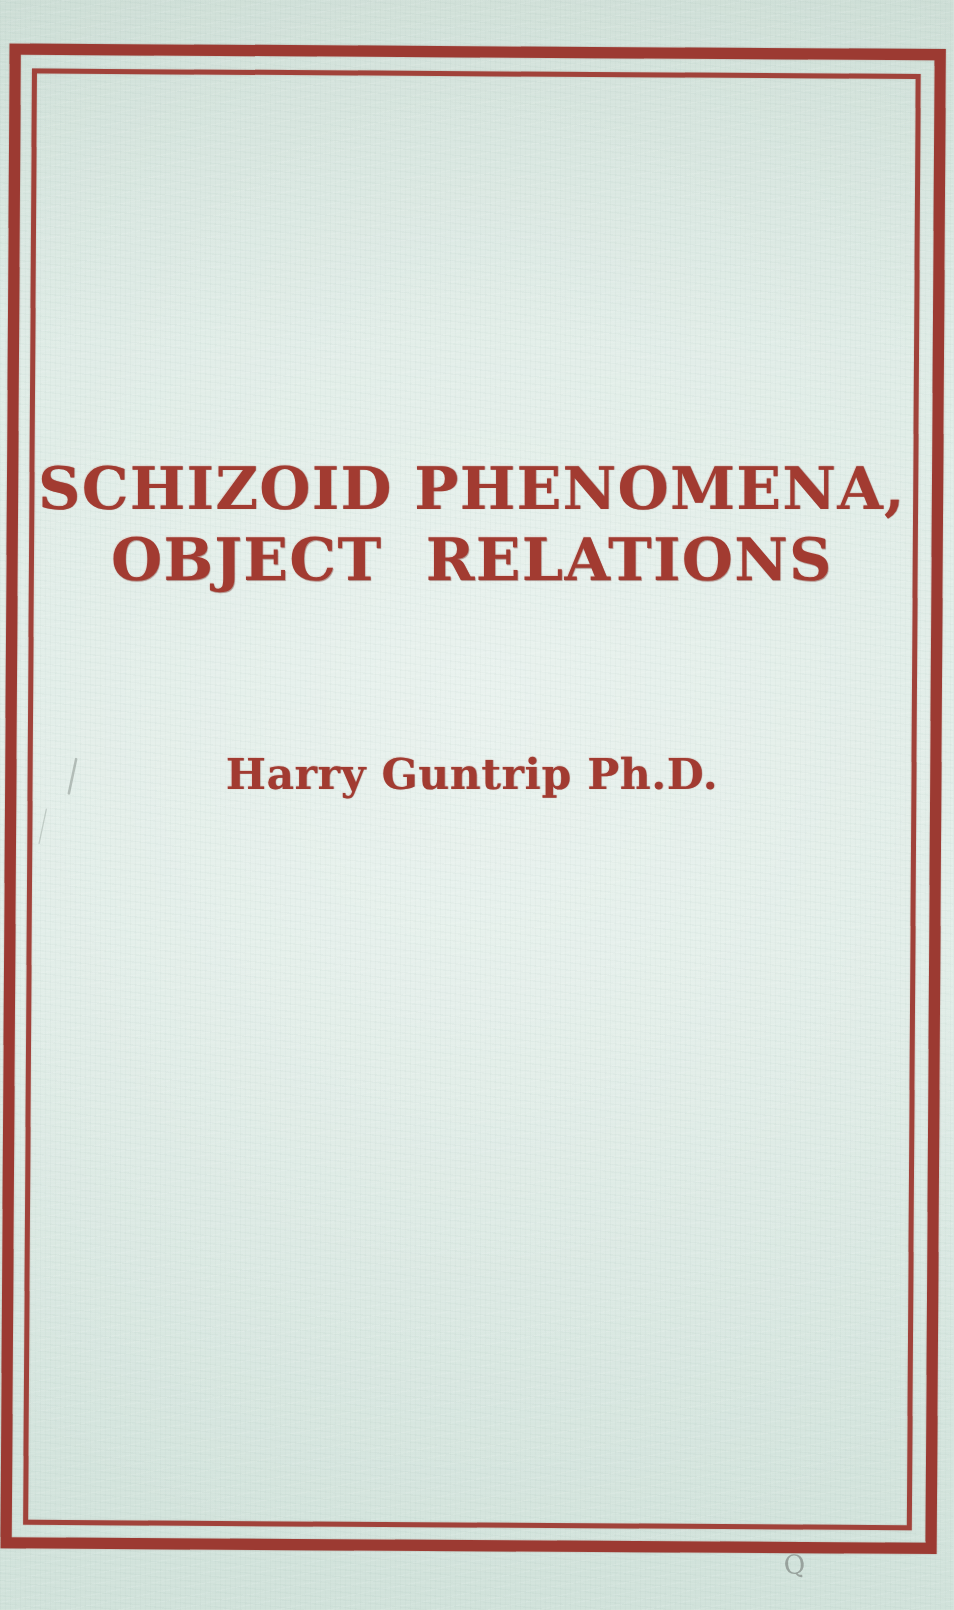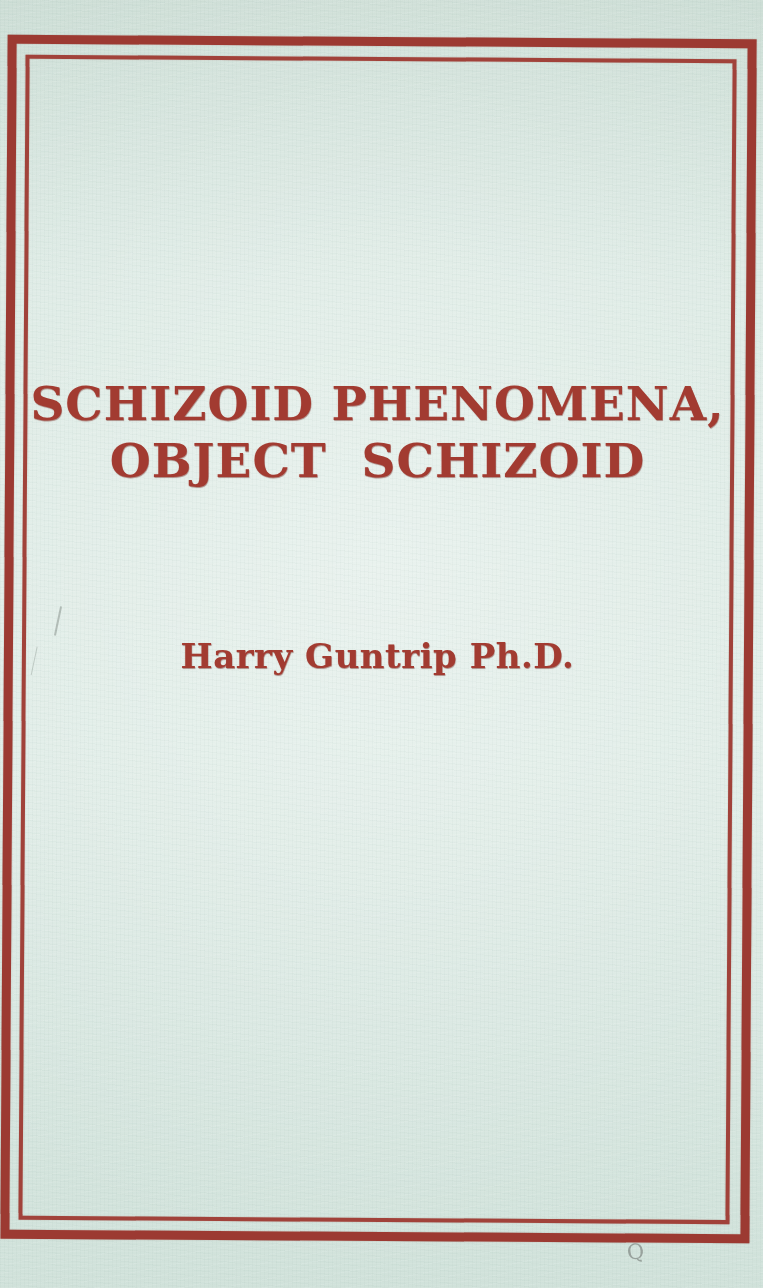--- a/index.html
+++ b/index.html
@@ -65,21 +65,21 @@
     box-sizing: border-box;
     border: 4px solid #a1423a;
     box-shadow: 0 0 1px rgba(130,50,42,0.5), inset 0 0 1px rgba(130,50,42,0.5);
   }
 
   .title {
     position: absolute;
     left: 0;
     right: 8px;
     top: 363px;
-    margin: 12px;
+    margin: 0;
     text-align: center;
     font-family: "DejaVu Serif", serif;
     font-weight: bold;
     font-size: 47px;
     line-height: 57px;
     letter-spacing: 1px;
     color: #a23b31;
     text-shadow:
       0.5px 0.5px 0.7px rgba(110,30,24,0.45),
       -0.5px -0.5px 0.9px rgba(215,125,115,0.20);
@@ -97,21 +97,20 @@
     text-align: center;
     font-family: "DejaVu Serif", serif;
     font-weight: bold;
     font-size: 34px;
     line-height: 44px;
     letter-spacing: 0.5px;
     color: #a23b31;
     text-shadow:
       0.5px 0.5px 0.7px rgba(110,30,24,0.45),
       -0.5px -0.5px 0.9px rgba(215,125,115,0.20);
-    margin-top: 36px;
   }
 
   
   .pencil-mark {
     position: absolute;
     left: 627px;
     top: 1240px;
     font-family: "DejaVu Serif", serif;
     font-size: 21px;
     color: rgba(105,110,106,0.55);
@@ -138,21 +137,21 @@
 
   <div class="grain"></div>
 
   <div class="frame">
     <div class="frame-outer"></div>
     <div class="frame-inner"></div>
   </div>
 
   <h1 class="title">
     <span class="title-line">SCHIZOID PHENOMENA,</span>
-    <span class="title-line">OBJECT  SCHIZOID</span>
+    <span class="title-line">OBJECT  RELATIONS</span>
   </h1>
 
   <div class="author">Harry Guntrip Ph.D.</div>
 
   <div class="smudge"></div>
 
   <div class="pencil-mark">Q</div>
 
 </div>
 

